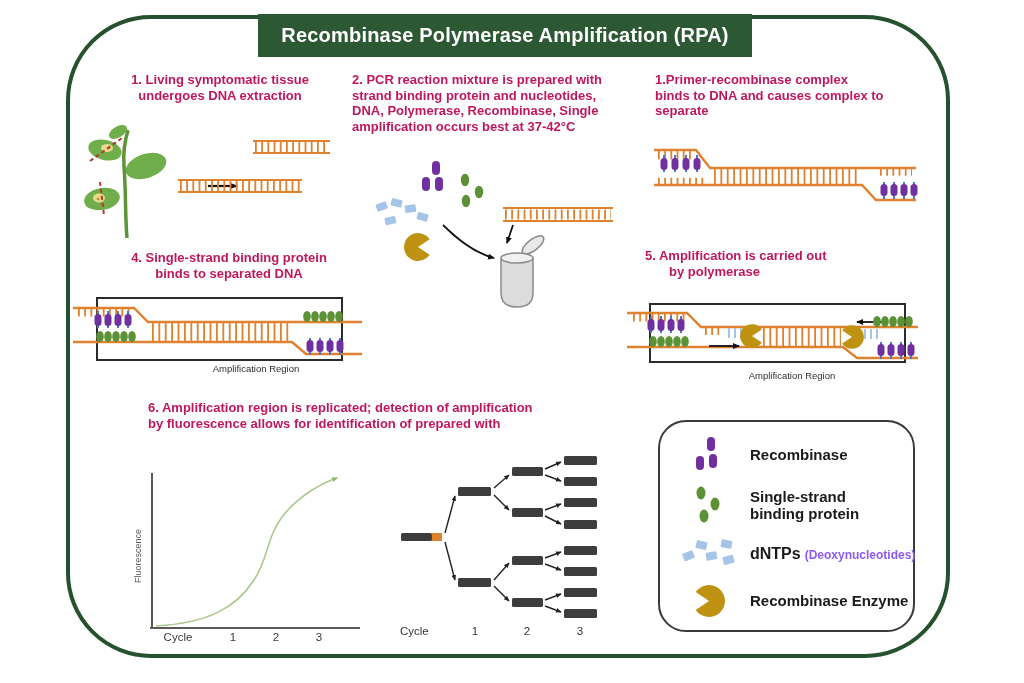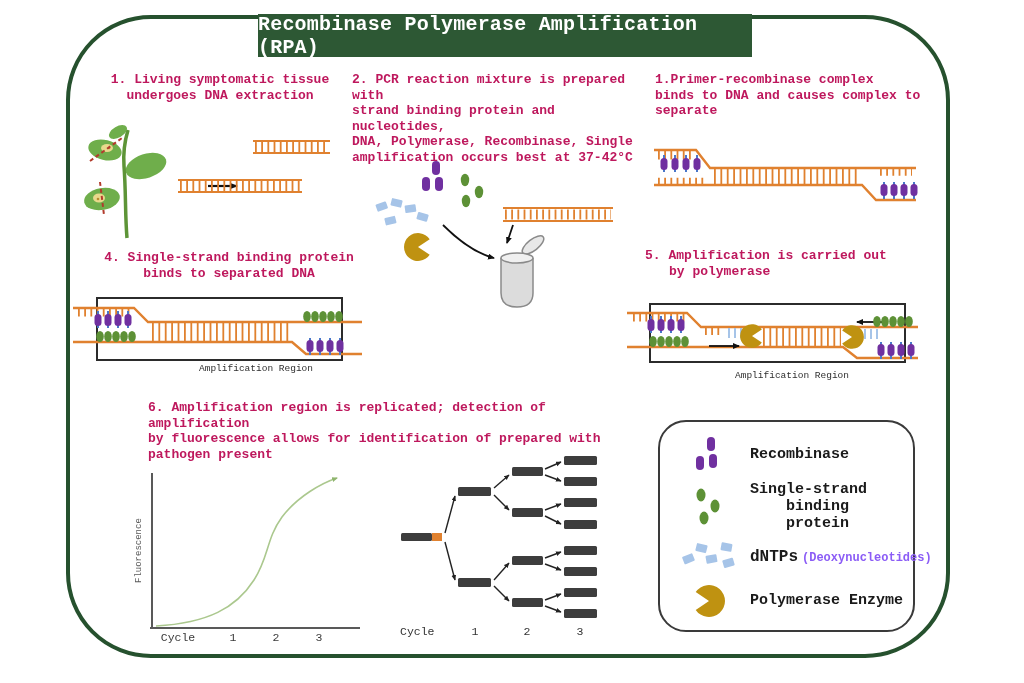--- a/index.html
+++ b/index.html
@@ -1,17 +1,17 @@
 <!DOCTYPE html>
 <html><head>
 <meta charset="utf-8">
 <style>
   html,body{margin:0;padding:0;background:#ffffff;}
   .canvas{position:relative;width:1024px;height:683px;background:#ffffff;overflow:hidden;
-          font-family:Liberation Mono, monospace;}
+          font-family:Liberation Sans, sans-serif;}
   .outer-border{position:absolute;left:66px;top:15px;width:884px;height:643px;
           border:4px solid #26512e;border-radius:85px;box-sizing:border-box;background:transparent;}
   .banner{position:absolute;left:258px;top:14px;width:494px;height:43px;background:#2d5834;
           display:flex;align-items:center;justify-content:center;z-index:5;}
   .banner-text{color:#ffffff;font-weight:bold;font-size:20px;letter-spacing:0.2px;}
   .heading{position:absolute;font-weight:bold;color:#be185d;font-size:13px;line-height:1.2;}
   .center{text-align:center;}
   .region-label{position:absolute;font-size:9.5px;font-weight:normal;color:#2e2e2e;text-align:center;}
   .abs{position:absolute;}
   .legend-box{position:absolute;left:658px;top:420px;width:257px;height:212px;border:2.5px solid #3a3a3a;
@@ -297,21 +297,20 @@
         <rect x="272.5" y="49" width="7" height="12" rx="3.5"></rect>
           <rect x="282.5" y="49" width="7" height="12" rx="3.5"></rect>
       </g>
     </g>
   </svg>
   <div class="region-label" style="left:712px;top:370px;width:160px;">Amplification Region</div>
 
   <div class="heading" style="left:148px;top:400px;width:490px;">
     <div>6. Amplification region is replicated; detection of amplification</div>
     <div>by fluorescence allows for identification of prepared with</div>
-    <div>pathogen present</div>
   </div>
 
   <svg class="abs" style="left:130px;top:465px;" width="240" height="178" viewBox="0 0 240 178">
     <defs>
       <marker id="mg" markerWidth="8" markerHeight="8" refX="5" refY="2.6" orient="auto" markerUnits="userSpaceOnUse">
         <path d="M0,0 L6,2.6 L0,5.2 Z" fill="#8fb56e"></path>
       </marker>
     </defs>
     <g stroke="#595959" stroke-width="2">
       <line x1="22" y1="8" x2="22" y2="163"></line>
@@ -393,21 +392,21 @@
         <svg width="34" height="42" viewBox="0 0 34 42">
           <g fill="#5d9136">
             <ellipse cx="9" cy="9" rx="4.5" ry="6.5"></ellipse>
             <ellipse cx="23" cy="20" rx="4.5" ry="6.5"></ellipse>
             <ellipse cx="12" cy="32" rx="4.5" ry="6.5"></ellipse>
           </g>
         </svg>
       </div>
       <span class="legend-label">
         <span style="display:block;">Single-strand</span>
-        <span style="display:block;margin-left:36px;">binding protein</span>
+        <span style="display:block;">binding protein</span>
       </span>
     </div>
     <div class="legend-row">
       <div class="icon-cell">
         <svg width="56" height="36" viewBox="0 0 56 36">
           <g fill="#a6c4e8">
             <rect x="2" y="16" width="11" height="8" rx="1" transform="rotate(-22 7 20)"></rect>
             <rect x="15" y="5" width="11" height="8" rx="1" transform="rotate(14 20 9)"></rect>
             <rect x="25" y="16" width="11" height="8" rx="1" transform="rotate(-10 30 20)"></rect>
             <rect x="40" y="4" width="11" height="8" rx="1" transform="rotate(10 45 8)"></rect>
@@ -418,17 +417,17 @@
       <span class="legend-label" style="font-size:16px;">
         <span>dNTPs</span><span class="legend-suffix">(Deoxynucleotides)</span>
       </span>
     </div>
     <div class="legend-row">
       <div class="icon-cell">
         <svg width="38" height="38" viewBox="0 0 38 38">
           <path d="M19,19 L5.7,10.1 A16,16 0 1 1 5.7,27.9 Z" fill="#bf9211"></path>
         </svg>
       </div>
-      <span class="legend-label">Polymerase Enzyme</span>
+      <span class="legend-label">Recombinase Enzyme</span>
     </div>
   </div>
 
 </div>
 
 </body></html>

